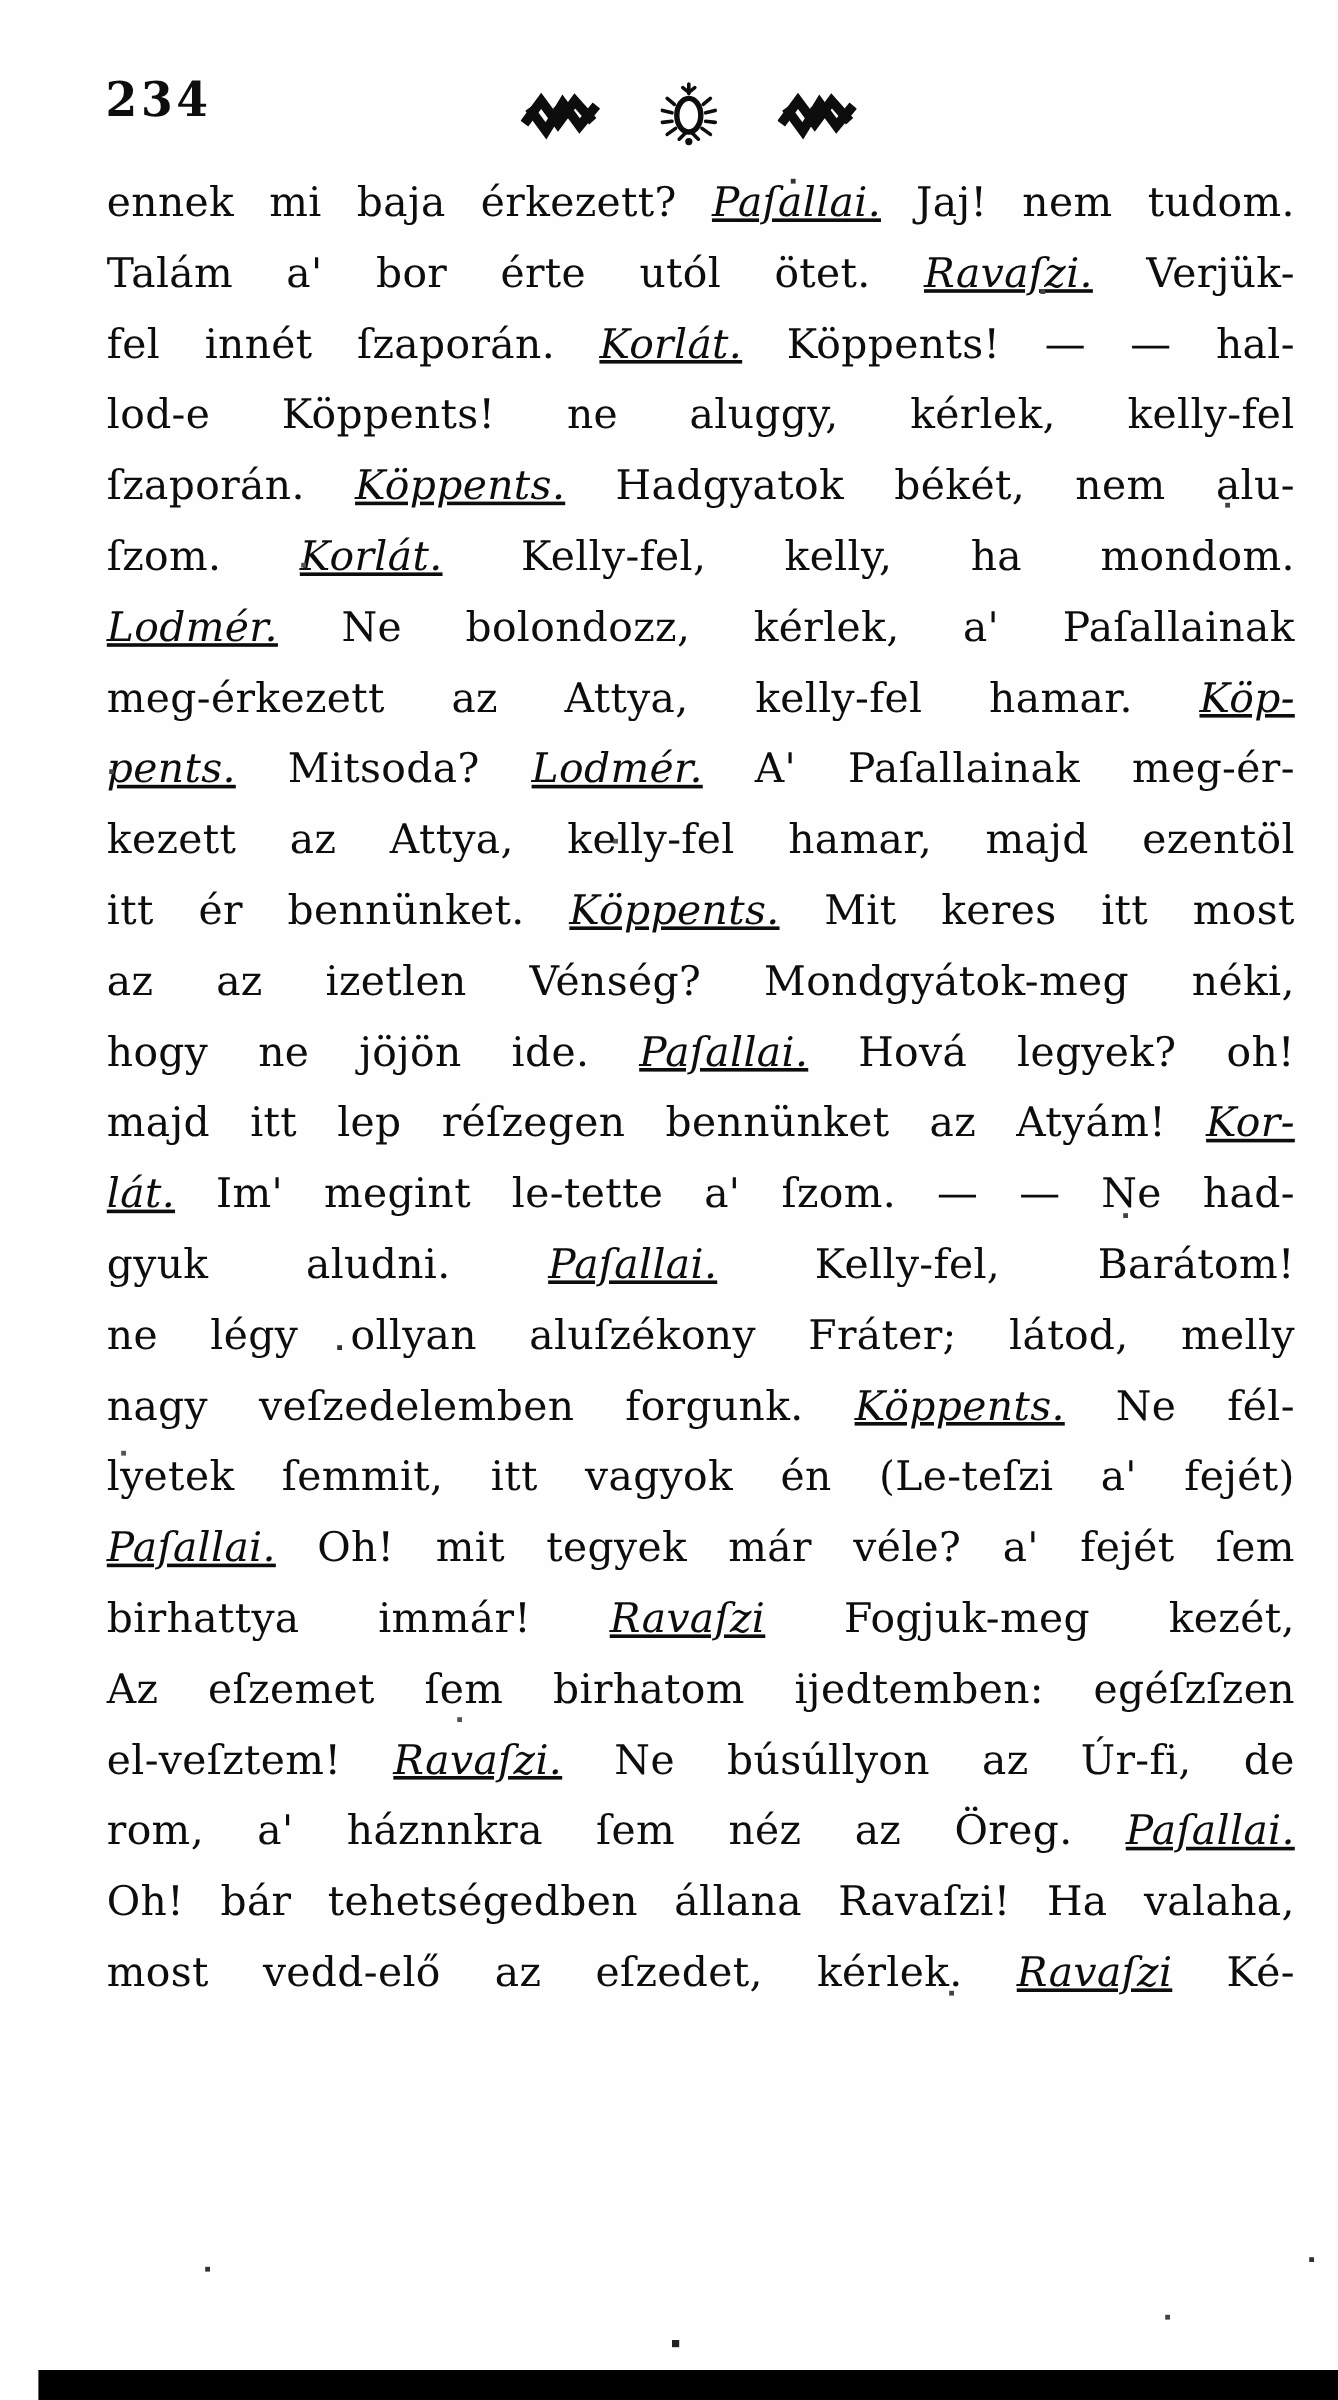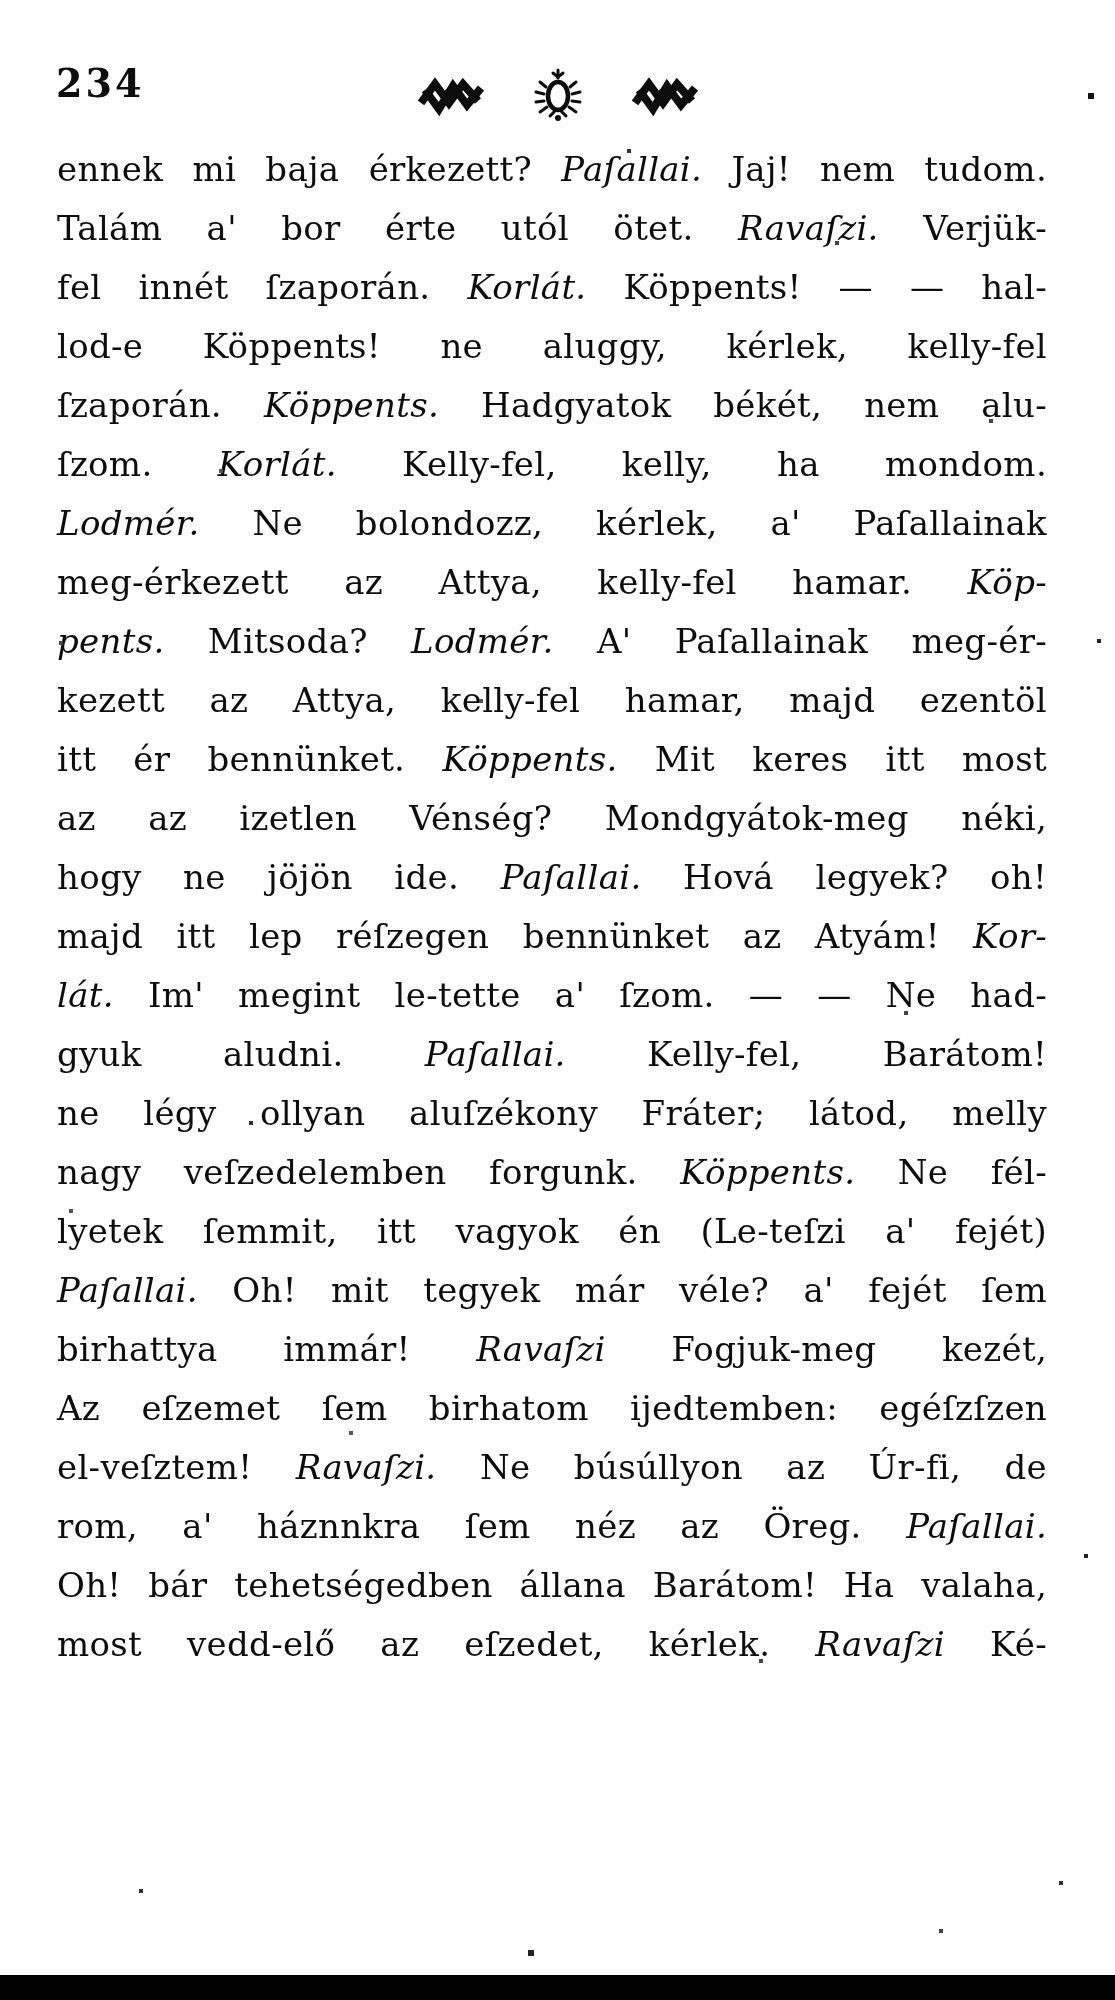--- a/index.html
+++ b/index.html
@@ -4,21 +4,21 @@
 <style>
   html,body{margin:0;padding:0;}
   body{
     width:1115px;height:2000px;
     background:#fefefe;
     position:relative;
     overflow:hidden;
     font-family:"DejaVu Serif","Liberation Serif",serif;
     color:#0d0d0d;
   }
-  .page{position:absolute;inset:0;}
+  .page{position:absolute;inset:0;margin-left:32px;}
   .page-number{
     position:absolute;left:56px;top:60px;
     font-size:38px;font-weight:bold;letter-spacing:3px;
     transform:scaleY(1.05);
   }
   .ornaments{
     position:absolute;top:68px;left:0;width:100%;
     display:flex;justify-content:center;align-items:center;gap:48px;
     height:56px;
   }
@@ -27,21 +27,21 @@
     position:absolute;left:57px;top:140px;width:990px;
     font-size:34px;line-height:59px;
   }
   .text-line{
     text-align:justify;
     text-align-last:justify;
     height:59px;
     white-space:normal;
     letter-spacing:0.3px;
   }
-  .it{font-style:italic;}
+  .it{font-style:italic;text-decoration:underline;}
   .specks{
     position:absolute;top:0;left:0;width:2px;height:2px;background:transparent;
     box-shadow:
       628px 150px 0 1px #333,
       1090px 95px 0 2px #111,
       836px 242px 0 1px #444,
       1098px 640px 0 1px #222,
       70px 1210px 0 1px #555,
       250px 1122px 0 1px #333,
       905px 1012px 0 1px #444,
@@ -118,20 +118,20 @@
       <div class="text-line"><span class="it">lát.</span><span> Im' megint le-tette a' ſzom. — — Ne had-</span></div>
       <div class="text-line"><span>gyuk aludni. </span><span class="it">Paſallai.</span><span> Kelly-fel, Barátom!</span></div>
       <div class="text-line"><span>ne légy ollyan aluſzékony Fráter; látod, melly</span></div>
       <div class="text-line"><span>nagy veſzedelemben forgunk. </span><span class="it">Köppents.</span><span> Ne fél-</span></div>
       <div class="text-line"><span>lyetek ſemmit, itt vagyok én (Le-teſzi a' fejét)</span></div>
       <div class="text-line"><span class="it">Paſallai.</span><span> Oh! mit tegyek már véle? a' fejét ſem</span></div>
       <div class="text-line"><span>birhattya immár! </span><span class="it">Ravaſzi</span><span> Fogjuk-meg kezét,</span></div>
       <div class="text-line"><span>Az eſzemet ſem birhatom ijedtemben: egéſzſzen</span></div>
       <div class="text-line"><span>el-veſztem! </span><span class="it">Ravaſzi.</span><span> Ne búsúllyon az Úr-fi, de</span></div>
       <div class="text-line"><span>rom, a' háznnkra ſem néz az Öreg. </span><span class="it">Paſallai.</span></div>
-      <div class="text-line"><span>Oh! bár tehetségedben állana Barátom! Ha valaha,</span></div>
+      <div class="text-line"><span>Oh! bár tehetségedben állana Ravaſzi! Ha valaha,</span></div>
       <div class="text-line"><span>most vedd-elő az eſzedet, kérlek. </span><span class="it">Ravaſzi</span><span> Ké-</span></div>
     </div>
 
   <div class="specks"></div>
   <div class="scan-edge"></div>
 
 </div>
 
 </body></html>

